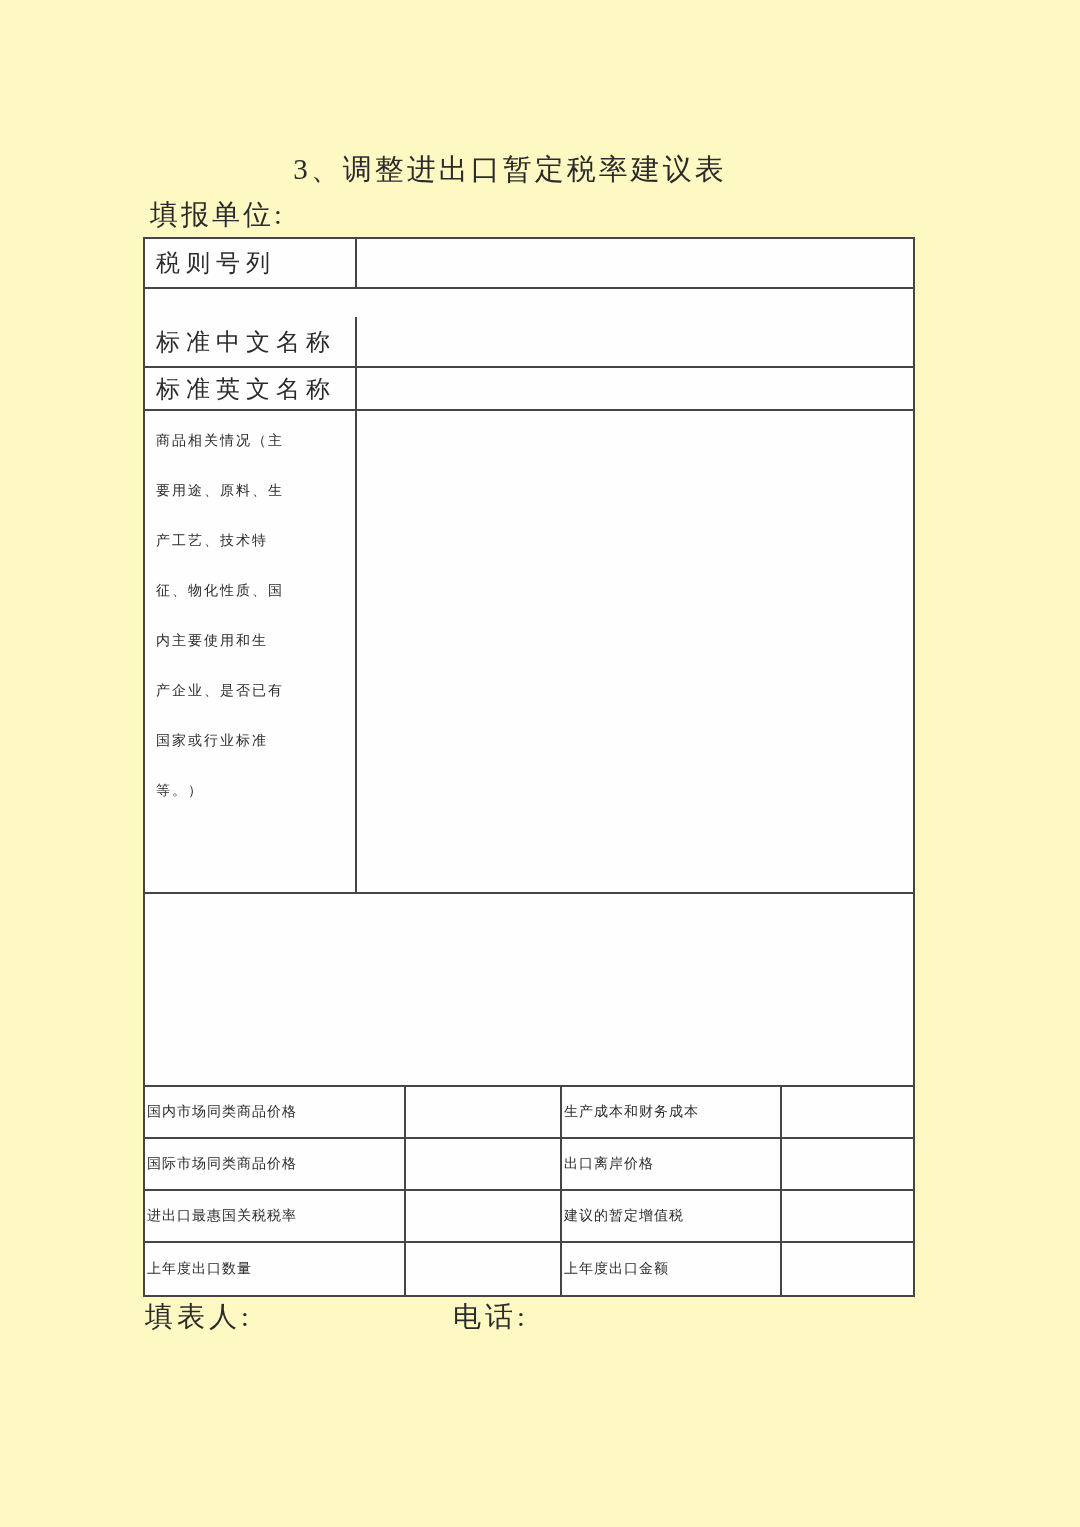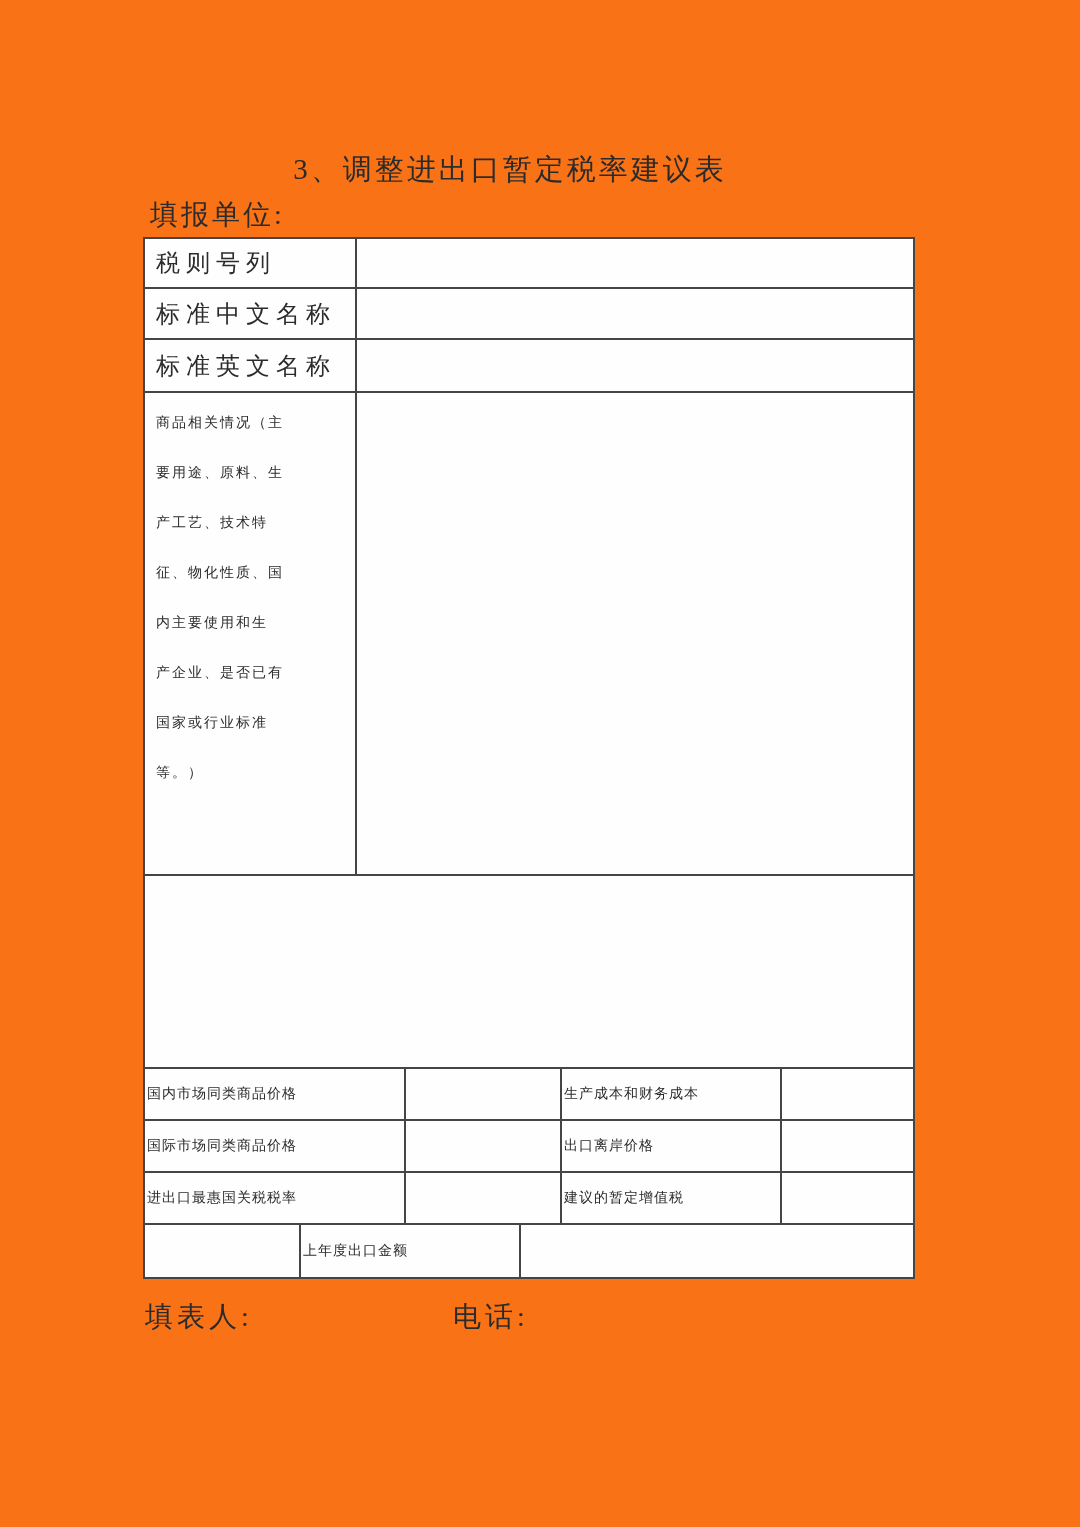--- a/index.html
+++ b/index.html
@@ -3,21 +3,21 @@
 <meta charset="utf-8">
 <style>
   * { margin: 0; padding: 0; box-sizing: border-box; }
   html, body { background: #e8e8e8; }
   body { font-family: "Liberation Serif", "DejaVu Serif", serif; }
 
   .page {
     position: relative;
     width: 1080px;
     height: 1527px;
-    background: #f97316;
+    background: #fef9c3;
     color: #2b2b2b;
     overflow: hidden;
     margin: 0 auto;
   }
 
   .doc-title {
     position: absolute;
     top: 150px;
     left: 0;
     width: 1020px;
@@ -57,22 +57,22 @@
     width: 212px;
     padding-left: 11px;
     display: flex;
     align-items: center;
     font-size: 24px;
     letter-spacing: 6px;
   }
   .u-value { flex: 1 1 auto; }
 
   .ur0 { height: 50px; }
-  .ur1 { height: 51px; }
-  .ur2 { height: 53px; }
+  .ur1 { height: 51px; margin-top: 28px; }
+  .ur2 { height: 43px; }
   .ur3 { height: 483px; }
   .ur4 { height: 193px; }
 
   .u-label-multi {
     flex: 0 0 212px;
     width: 212px;
     padding: 5px 4px 0 11px;
     display: block;
     font-size: 14px;
     letter-spacing: 2px;
@@ -172,20 +172,21 @@
     </div>
 
     <div class="row lr">
       <div class="cell bordered l-label c0">进出口最惠国关税税率</div>
       <div class="cell bordered c1"></div>
       <div class="cell bordered l-label c2">建议的暂定增值税</div>
       <div class="cell c3"></div>
     </div>
 
     <div class="row lr">
+      <div class="cell bordered l-label c0">上年度出口数量</div>
       <div class="cell bordered c1"></div>
       <div class="cell bordered l-label c2">上年度出口金额</div>
       <div class="cell c3"></div>
     </div>
 
   </div>
 
   <div class="footer-line">
     <span class="preparer-label">填表人:</span>
     <span class="phone-label">电话:</span>

